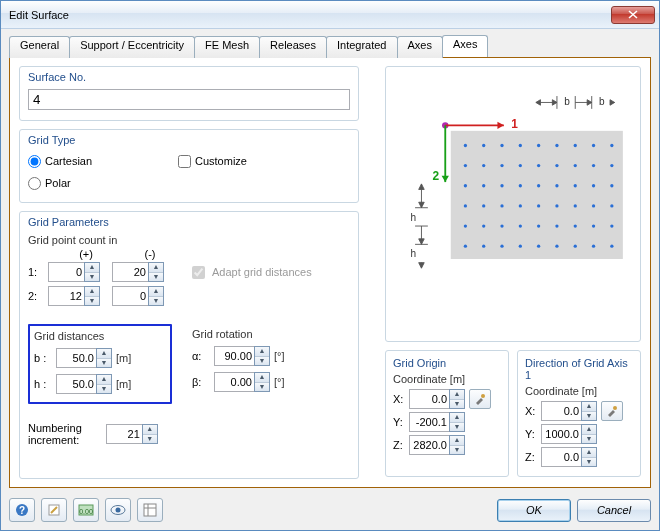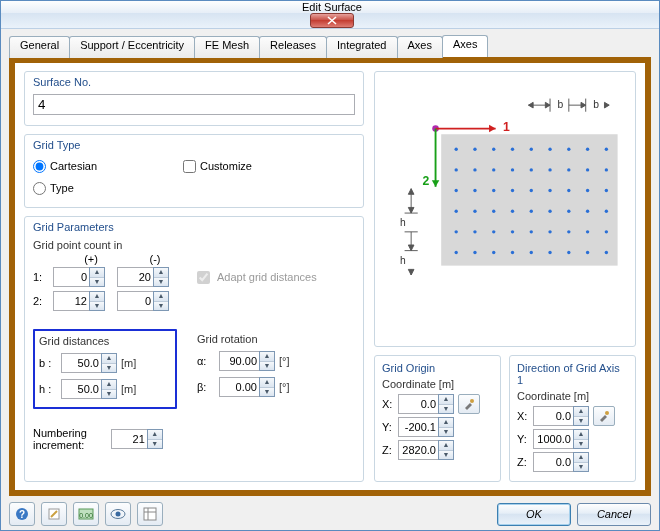--- a/index.html
+++ b/index.html
@@ -1,25 +1,25 @@
 <!DOCTYPE html>
 <html><head>
 <meta charset="utf-8">
 <style>
   * { box-sizing: border-box; }
   body { margin:0; font-family: "Segoe UI", Tahoma, sans-serif; font-size:11px; color:#000; background:#fff; }
   .window { width:660px; height:531px; border:1px solid #5a8bbf; background:#f0f0f0; display:flex; flex-direction:column; }
-  .titlebar { height:28px; background:linear-gradient(#fdfefe,#e6eef7 45%,#d7e4f2 46%,#eaf2fa); display:flex; align-items:center; padding:0 4px 0 8px; border-bottom:1px solid #bcd0e5;flex-direction:column;}
+  .titlebar { height:28px; background:linear-gradient(#fdfefe,#e6eef7 45%,#d7e4f2 46%,#eaf2fa); display:flex; align-items:center; padding:0 4px 0 8px; border-bottom:1px solid #bcd0e5;}
   .titlebar .title { flex:1; color:#000; }
   .closebtn { width:44px; height:18px; background:linear-gradient(#e6a09b,#c9544a 45%,#c23a2e 46%,#de7c73); border:1px solid #8b3a33; border-radius:3px; display:flex; align-items:center; justify-content:center; color:#fff; font-weight:bold; font-size:11px;}
   .body { flex:1; padding:6px 8px 4px; display:flex; flex-direction:column; }
   .tabs { display:flex; height:22px; margin-bottom:0; }
   .tab { padding:2px 10px 8px; border:1px solid #9aaebd; border-bottom:none; background:linear-gradient(#fcfcfc,#ebebeb); margin-right:-1px; border-radius:3px 3px 0 0; position:relative; top:1px; }
   .tab.active { background:#fff; z-index:2; top:0px; height:22px;}
-  .tabpane { flex:1; border:6px solid #a16207; background:#fff; padding:8px 9px; display:flex; gap:10px;}
+  .tabpane { flex:1; border:1px solid #a16207; background:#fff; padding:8px 9px; display:flex; gap:26px;}
   .leftcol { width:340px; display:flex; flex-direction:column; gap:8px;}
   .rightcol { flex:1; display:flex; flex-direction:column; gap:8px;}
   .group { border:1px solid #c9d7e2; border-radius:3px; padding:8px 8px 10px;}
   .group > .gtitle { color:#234f8c; margin:-4px 0 6px 0;}
   .txt { width:100%; height:21px; border:1px solid #abadb3; background:#fff; padding:2px 4px;}
   .radio-row, .chk-row { display:flex; align-items:center; gap:4px; height:18px;}
   .radio-row input, .chk-row input { margin:0;}
   .spinwrap { display:inline-flex; align-items:stretch; height:20px;}
   .spinwrap input { width:40px; text-align:right; border:1px solid #abadb3; border-right:none; font-size:11px; padding:1px 2px;}
   .spinbtns { display:flex; flex-direction:column; border:1px solid #7e98b4; width:16px;}
@@ -76,21 +76,21 @@
         <div class="group">
           <div class="gtitle">Grid Type</div>
           <div style="display:flex;">
             <div style="width:150px;">
               <label class="radio-row">
                 <input type="radio" checked="" style="">
                 <span>Cartesian</span>
               </label>
               <label class="radio-row" style="margin-top:4px;">
                 <input type="radio" style="">
-                <span>Type</span>
+                <span>Polar</span>
               </label>
             </div>
             <label class="chk-row">
               <input type="checkbox" style="">
               <span>Customize</span>
             </label>
           </div>
         </div>
 
         <div class="group" style="flex:1;">

